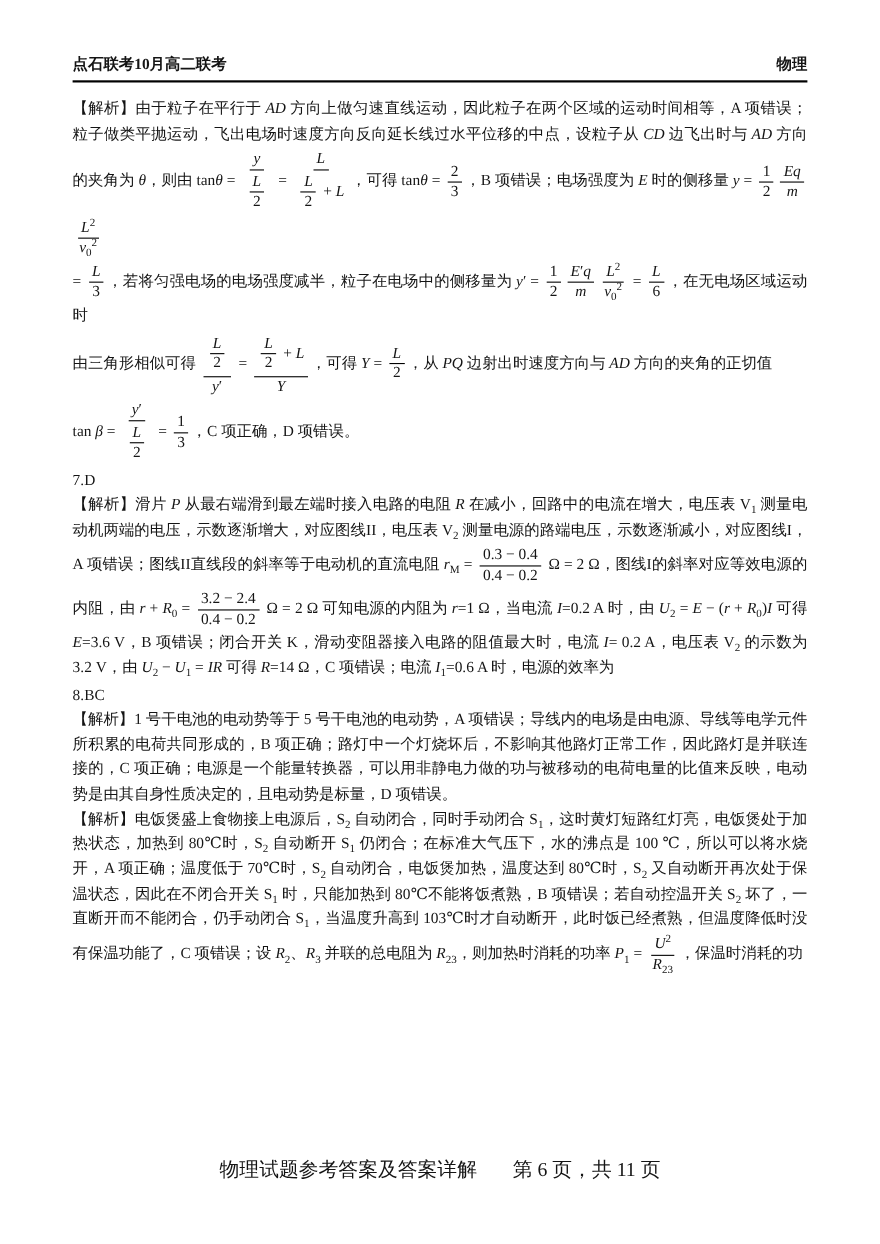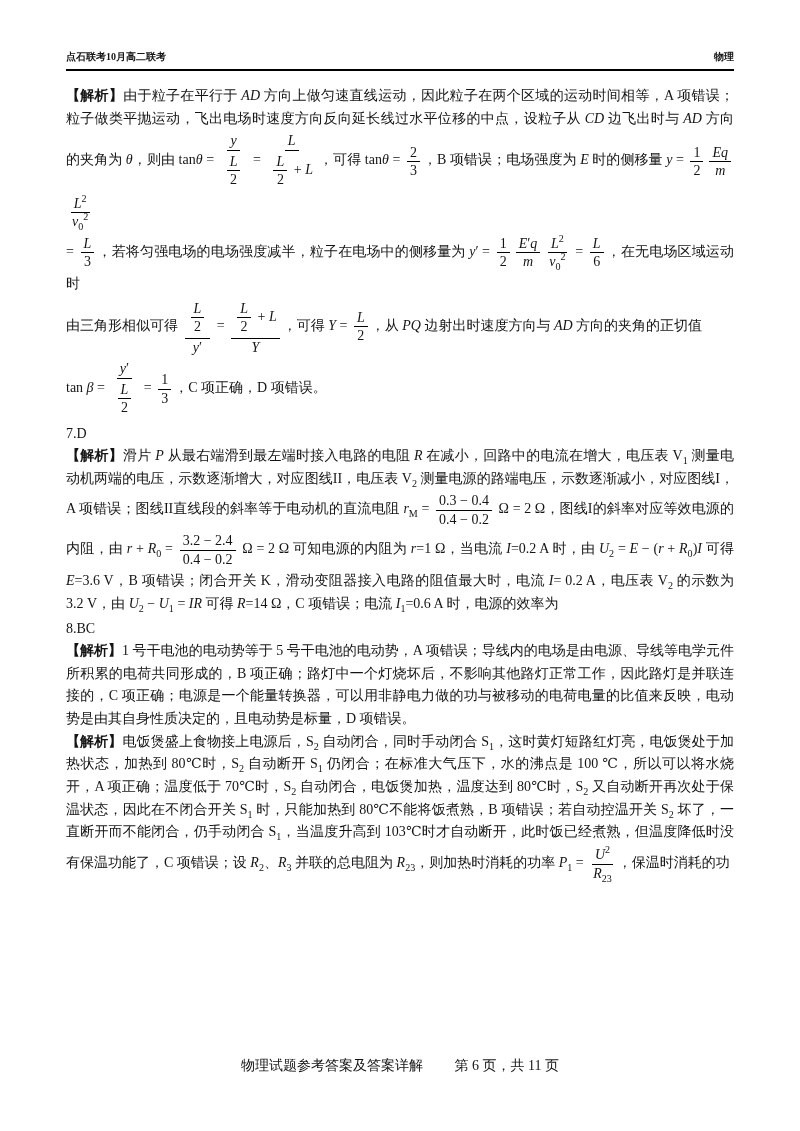--- a/index.html
+++ b/index.html
@@ -14,51 +14,51 @@
     font-family: "Liberation Serif", "DejaVu Serif", serif;
     color: #141414;
     font-size: 14px;
     overflow: hidden;
   }
   .doc-header {
     display: flex;
     justify-content: space-between;
     align-items: flex-end;
     font-weight: bold;
-    font-size: 10px;
+    font-size: 14px;
     padding-bottom: 5px;
     border-bottom: 2px solid #000;
   }
   .doc-body {
     margin-top: 14px;
     text-align: justify;
     line-height: 1.62;
   }
   .answer-head { line-height: 1.6; margin-top: 2px; }
   .para { margin: 0; }
-  .b { font-weight: bold; }
+  .b { font-weight: normal; }
   i.var { font-style: italic; font-family: "Liberation Serif", serif; }
   sub, sup { font-size: 0.72em; line-height: 0; }
   .frac {
     display: inline-flex;
     flex-direction: column;
     align-items: center;
     vertical-align: middle;
     margin: 2px 3px;
     line-height: 1.25;
     text-align: center;
   }
   .frac > .num { display: block; border-bottom: 1px solid #000; padding: 0 3px; }
   .frac > .den { display: block; padding: 0 3px; }
   .doc-footer {
     position: absolute;
     left: 0; right: 0;
     bottom: 56px;
     text-align: center;
-    font-size: 14px;
+    font-size: 18px;
   }
   .doc-footer span { margin: 0 14px; }
 </style>
 </head>
 <body>
 
 <div class="page">
   <div class="doc-header">
     <span>点石联考10月高二联考</span>
     <span>物理</span>

